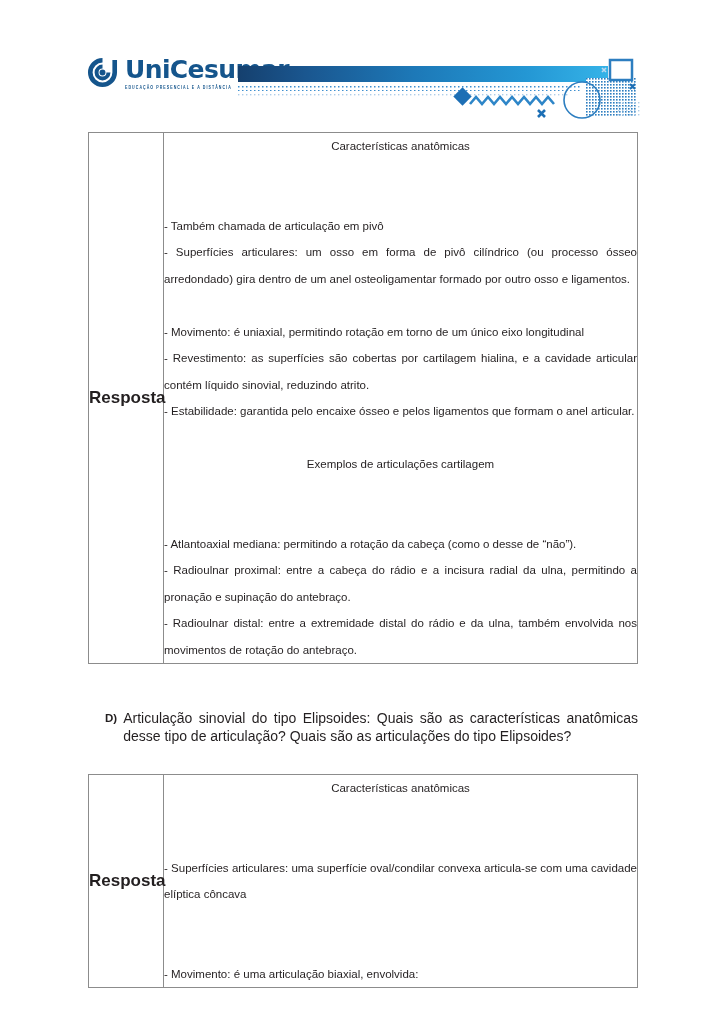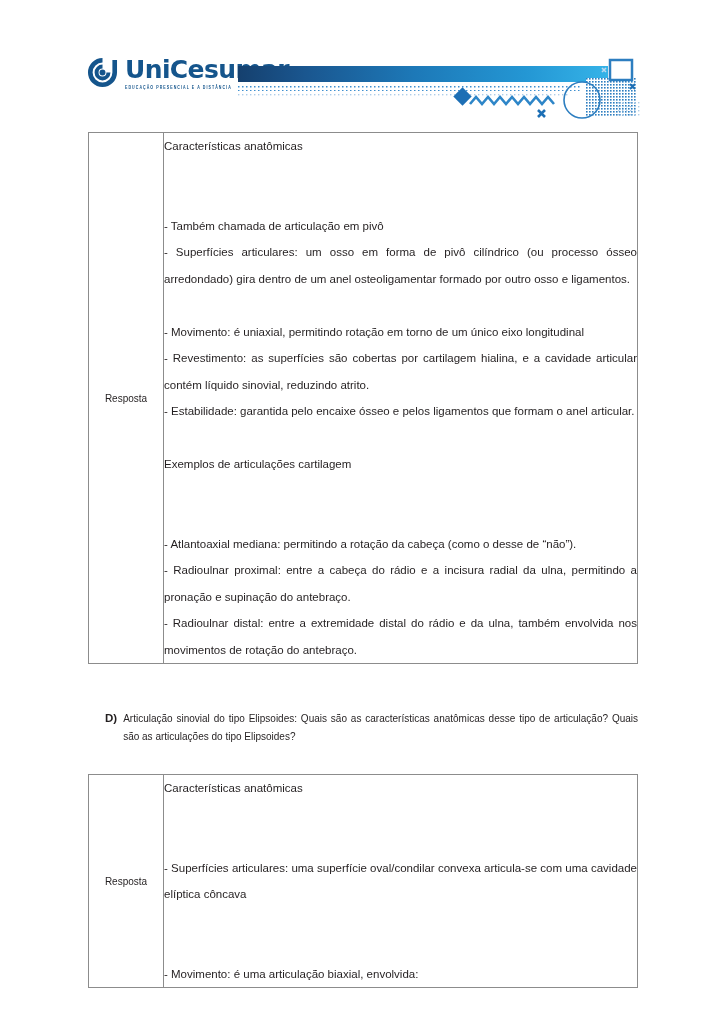--- a/index.html
+++ b/index.html
@@ -96,40 +96,41 @@
   }
   .qa-table td {
     border: 1px solid #8c8c8c;
     vertical-align: middle;
     padding: 0;
   }
 
   .cell-label {
     width: 74px;
     text-align: center;
-    font-size: 10px;
+    font-size: 17px;
     color: #231f20;
     padding: 4px 2px;
+    font-weight: bold;
   }
 
   .cell-body {
     padding: 9px 10px 9px 11px;
     vertical-align: top;
   }
 
   .cell-body p {
     margin: 0;
     font-size: 11.5px;
     line-height: 26.5px;
     color: #231f20;
     text-align: justify;
     text-justify: inter-word;
   }
   .cell-body p.nojust {
-    text-align: left;
+    text-align: center;
   }
   .cell-body p.spacer {
     line-height: 26.5px;
     height: 26.5px;
   }
 
   
   #table-trocoide {
     left: 88px;
     top: 132px;
@@ -154,21 +155,21 @@
     align-items: flex-start;
   }
   .question-marker {
     font-size: 11.5px;
     line-height: 17.5px;
     font-weight: bold;
     color: #231f20;
     flex: 0 0 auto;
   }
   .question-text {
-    font-size: 10px;
+    font-size: 14px;
     line-height: 17.5px;
     color: #231f20;
     text-align: justify;
     text-justify: inter-word;
     flex: 1 1 auto;
   }
 </style>
 </head>
 <body>
 

